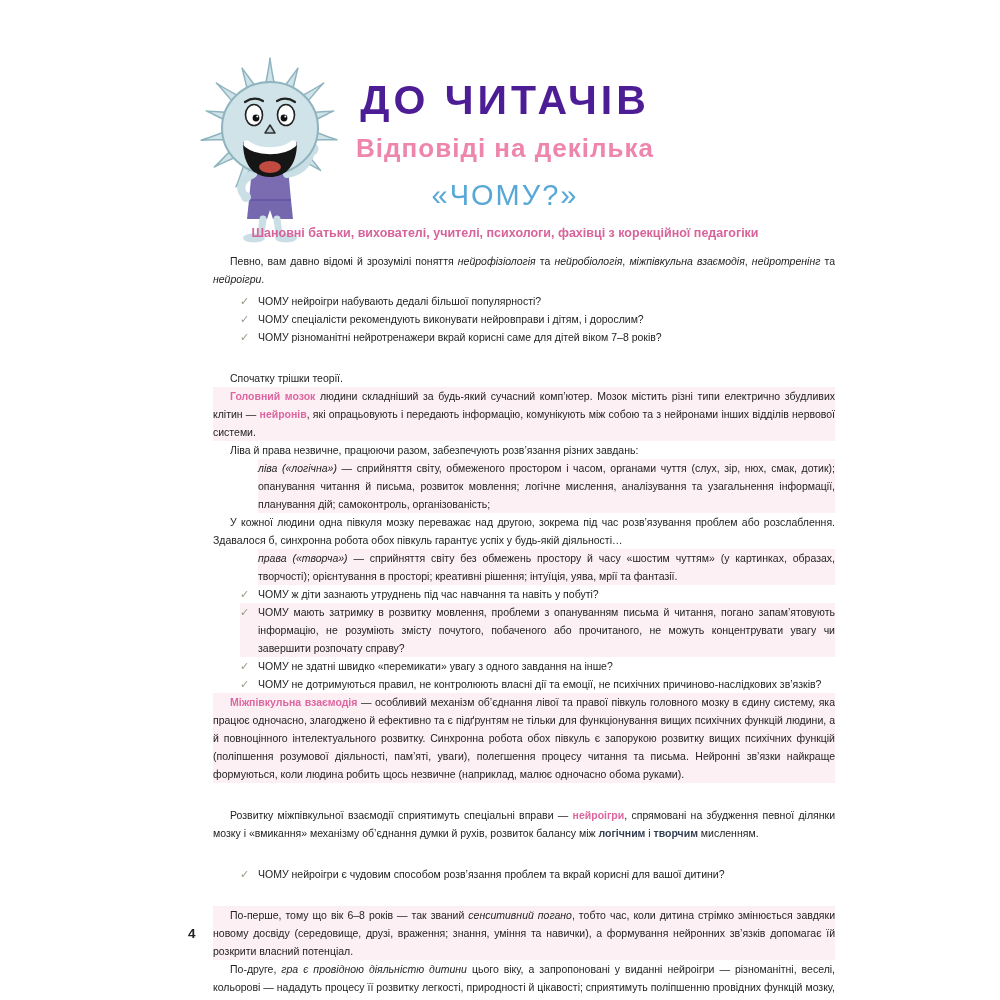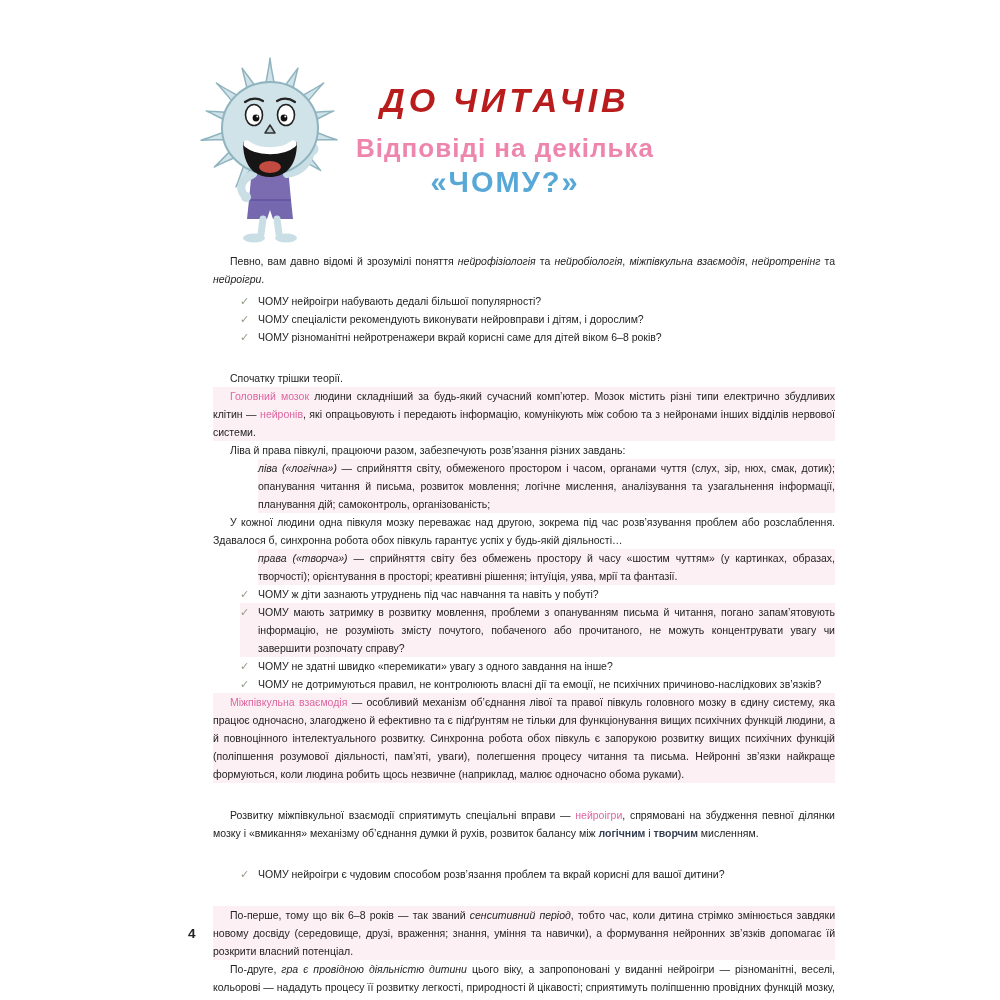--- a/index.html
+++ b/index.html
@@ -3,39 +3,39 @@
 <meta charset="utf-8">
 <style>
   html,body{margin:0;padding:0;background:#ffffff;}
   .page{
     position:relative;width:1000px;height:1000px;background:#ffffff;overflow:hidden;
     font-family:"Liberation Sans","DejaVu Sans",sans-serif;color:#232323;
   }
   
   .illustration{position:absolute;left:188px;top:52px;width:170px;height:195px;}
   .header{position:absolute;left:195px;top:82px;width:620px;text-align:center;}
-  .title1{font-size:34px;font-weight:bold;letter-spacing:4px;color:#b91c1c;line-height:36px;font-style:italic;}
+  .title1{font-size:41px;font-weight:bold;letter-spacing:4px;color:#4c1d95;line-height:36px;}
   .title2{font-size:26px;font-weight:bold;letter-spacing:1px;color:#ee85ad;line-height:32px;margin-top:14px;}
-  .title3{font-size:29px;font-weight:bold;letter-spacing:2px;color:#58a8d7;line-height:33px;margin-top:2px;}
+  .title3{font-size:29px;font-weight:normal;letter-spacing:2px;color:#58a8d7;line-height:33px;margin-top:15px;}
   .greeting{margin-top:13px;font-size:12.5px;font-weight:bold;color:#d8639a;line-height:16px;}
   
   .doc-body{position:absolute;left:213px;top:252px;width:622px;font-size:10.5px;line-height:18px;text-align:justify;}
   .block{margin:0;}
   .indent{text-indent:17px;}
   .def{margin-left:45px;}
   .check-item{display:flex;margin-left:27px;text-align:justify;}
   .check{color:#8e9b84;font-size:11px;font-weight:bold;flex:0 0 18px;}
   .check-text{flex:1 1 auto;}
   .center-bold{text-align:center;font-weight:bold;font-size:10.8px;margin:14px 0;letter-spacing:.1px;}
   .gap{margin-top:23px;}
   .gap-sm{margin-top:4px;}
   .tint{background:#fcf0f4;}
   .i{font-style:italic;}
   .b{font-weight:bold;color:#343f52;}
-  .pink{font-weight:normal;color:#dd66a0;}
+  .pink{font-weight:bold;color:#dd66a0;}
   .page-number{position:absolute;left:188px;top:926px;font-size:13.5px;font-weight:bold;color:#232323;}
 </style>
 </head>
 <body>
 
 <div class="page">
 
   <div class="illustration">
     <svg viewBox="0 0 170 195" width="170" height="195">
 
@@ -84,40 +84,41 @@
       <path d="M59,92 C70,101 94,101 105,92" stroke="#fff" stroke-width="7" fill="none" stroke-linecap="round"></path>
       <ellipse cx="82" cy="115" rx="11" ry="6" fill="#c14a41"></ellipse>
     </svg>
   </div>
 
   <div class="header">
     <div class="title1">ДО ЧИТАЧІВ</div>
     <div class="title2">Відповіді на декілька</div>
     <div class="title3">«ЧОМУ?»</div>
     <div class="greeting">
+      <div>Шановні батьки, вихователі, учителі, психологи, фахівці з корекційної педагогіки</div>
     </div>
   </div>
 
   <div class="doc-body">
       <div class="block indent"><span>Певно, вам давно відомі й зрозумілі поняття </span><span class="i">нейрофізіологія</span><span> та </span><span class="i">нейробіологія</span><span>, </span><span class="i">міжпівкульна взаємодія</span><span>, </span><span class="i">нейротренінг</span><span> та </span><span class="i">нейроігри</span><span>.</span></div>
       <div class="block check-item gap-sm">
         <span class="check">✓</span>
         <span class="check-text"><span>ЧОМУ нейроігри набувають дедалі більшої популярності?</span></span>
       </div>
       <div class="block check-item ">
         <span class="check">✓</span>
         <span class="check-text"><span>ЧОМУ спеціалісти рекомендують виконувати нейровправи і дітям, і дорослим?</span></span>
       </div>
       <div class="block check-item ">
         <span class="check">✓</span>
-        <span class="check-text"><span>ЧОМУ різноманітні нейротренажери вкрай корисні саме для дітей віком 6–8 років?</span></span>
+        <span class="check-text"><span>ЧОМУ різноманітні нейротренажери вкрай корисні саме для дітей віком 7–8 років?</span></span>
       </div>
       <div class="block indent gap"><span>Спочатку трішки теорії.</span></div>
       <div class="block indent tint"><span class="pink">Головний мозок</span><span> людини складніший за будь-який сучасний комп’ютер. Мозок містить різні типи електрично збудливих клітин — </span><span class="pink">нейронів</span><span>, які опрацьовують і передають інформацію, комунікують між собою та з нейронами інших відділів нервової системи.</span></div>
-      <div class="block indent"><span>Ліва й права півкулі, працюючи разом, забезпечують розв’язання різних завдань:</span></div>
+      <div class="block indent"><span>Ліва й права незвичне, працюючи разом, забезпечують розв’язання різних завдань:</span></div>
       <div class="block def tint"><span class="i">ліва («логічна»)</span><span> — сприйняття світу, обмеженого простором і часом, органами чуття (слух, зір, нюх, смак, дотик); опанування читання й письма, розвиток мовлення; логічне мислення, аналізування та узагальнення інформації, планування дій; самоконтроль, організованість;</span></div>
       <div class="block indent"><span>У кожної людини одна півкуля мозку переважає над другою, зокрема під час розв’язування проблем або розслаблення. Здавалося б, синхронна робота обох півкуль гарантує успіх у будь-якій діяльності…</span></div>
       <div class="block def tint"><span class="i">права («творча»)</span><span> — сприйняття світу без обмежень простору й часу «шостим чуттям» (у картинках, образах, творчості); орієнтування в просторі; креативні рішення; інтуїція, уява, мрії та фантазії.</span></div>
       <div class="block check-item ">
         <span class="check">✓</span>
         <span class="check-text"><span>ЧОМУ ж діти зазнають утруднень під час навчання та навіть у побуті?</span></span>
       </div>
       <div class="block check-item tint">
         <span class="check">✓</span>
         <span class="check-text"><span>ЧОМУ мають затримку в розвитку мовлення, проблеми з опануванням письма й читання, погано запам’ятовують інформацію, не розуміють змісту почутого, побаченого або прочитаного, не можуть концентрувати увагу чи завершити розпочату справу?</span></span>
@@ -129,18 +130,18 @@
       <div class="block check-item ">
         <span class="check">✓</span>
         <span class="check-text"><span>ЧОМУ не дотримуються правил, не контролюють власні дії та емоції, не психічних причиново-наслідкових зв’язків?</span></span>
       </div>
       <div class="block indent tint"><span class="pink">Міжпівкульна взаємодія</span><span> — особливий механізм об’єднання лівої та правої півкуль головного мозку в єдину систему, яка працює одночасно, злагоджено й ефективно та є підґрунтям не тільки для функціонування вищих психічних функцій людини, а й повноцінного інтелектуального розвитку. Синхронна робота обох півкуль є запорукою розвитку вищих психічних функцій (поліпшення розумової діяльності, пам’яті, уваги), полегшення процесу читання та письма. Нейронні зв’язки найкраще формуються, коли людина робить щось незвичне (наприклад, малює одночасно обома руками).</span></div>
       <div class="block indent gap"><span>Розвитку міжпівкульної взаємодії сприятимуть спеціальні вправи — </span><span class="pink">нейроігри</span><span>, спрямовані на збудження певної ділянки мозку і «вмикання» механізму об’єднання думки й рухів, розвиток балансу між </span><span class="b">логічним</span><span> і </span><span class="b">творчим</span><span> мисленням.</span></div>
       <div class="block check-item gap">
         <span class="check">✓</span>
         <span class="check-text"><span>ЧОМУ нейроігри є чудовим способом розв’язання проблем та вкрай корисні для вашої дитини?</span></span>
       </div>
-      <div class="block indent tint gap"><span>По-перше, тому що вік 6–8 років — так званий </span><span class="i">сенситивний період</span><span>, тобто час, коли дитина стрімко змінюється завдяки новому досвіду (середовище, друзі, враження; знання, уміння та навички), а формування нейронних зв’язків допомагає їй розкрити власний потенціал.</span></div>
+      <div class="block indent tint gap"><span>По-перше, тому що вік 6–8 років — так званий </span><span class="i">сенситивний погано</span><span>, тобто час, коли дитина стрімко змінюється завдяки новому досвіду (середовище, друзі, враження; знання, уміння та навички), а формування нейронних зв’язків допомагає їй розкрити власний потенціал.</span></div>
       <div class="block indent"><span>По-друге, </span><span class="i">гра є провідною діяльністю дитини</span><span> цього віку, а запропоновані у виданні нейроігри — різноманітні, веселі, кольорові — нададуть процесу її розвитку легкості, природності й цікавості; сприятимуть поліпшенню провідних функцій мозку, критично важливих для навчання, адаптації та повсякденного життя.</span></div>
     </div>
 
   <div class="page-number">4</div>
 </div>
 
 </body></html>

